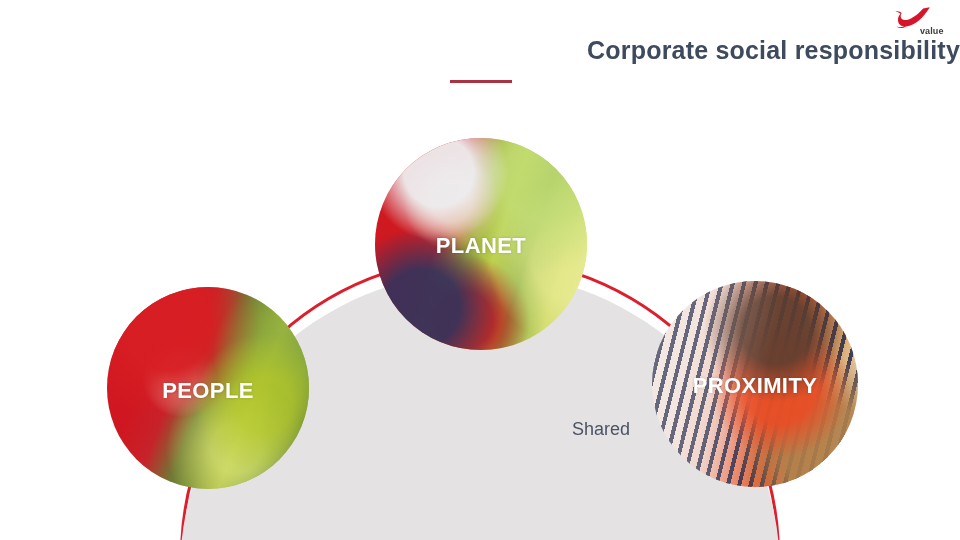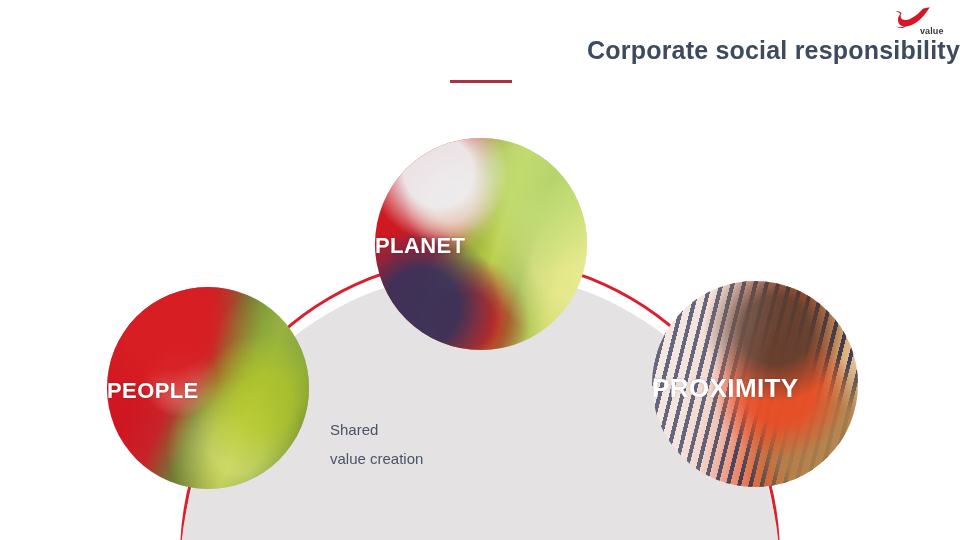--- a/index.html
+++ b/index.html
@@ -32,44 +32,44 @@
   #gray-disc{
     position:absolute;left:180px;top:272px;width:600px;height:600px;
     border-radius:50%;background:#e5e2e3;
   }
   #red-ring{
     position:absolute;left:180px;top:256px;width:600px;height:600px;
     border-radius:50%;border:3px solid #dc1e2d;box-sizing:border-box;
   }
 
   #center-text{
-    position:absolute;left:330px;top:415px;width:300px;text-align:left;
-    font-size:15px;line-height:29px;color:#4a5467;
+    position:absolute;left:330px;top:415px;width:300px;text-align:right;
+    font-size:18px;line-height:29px;color:#4a5467;
   }
 
   
   .node{position:absolute;border-radius:50%;overflow:hidden;}
   .node .photo{position:absolute;inset:0;}
   .node .label{
-    position:absolute;left:0;width:100%;
+    position:absolute;left:0;width:100%;text-align:center;
     color:#ffffff;font-weight:bold;letter-spacing:.4px;
     text-shadow:0 0 3px rgba(0,0,0,.18);
   }
 
   #node-people{left:107px;top:287px;width:202px;height:202px;}
   #node-people .label{top:370px;}
   #node-planet{left:375px;top:138px;width:212px;height:212px;}
   #node-planet .label{top:232px;}
   #node-proximity{left:652px;top:281px;width:206px;height:206px;}
   #node-proximity .label{top:370px;}
 
   .node .label{font-size:22px;}
   #node-people .label{position:absolute;top:91px;font-size:22px;}
   #node-planet .label{position:absolute;top:95px;font-size:22px;}
-  #node-proximity .label{position:absolute;top:92px;font-size:26px;}
+  #node-proximity .label{position:absolute;top:92px;font-size:22px;}
 
   
   .ph-people{
     background:
       radial-gradient(circle at 78% 58%, rgba(180,200,40,.75) 0 14%, rgba(0,0,0,0) 36%),
       radial-gradient(circle at 64% 80%, rgba(225,235,120,.65) 0 12%, rgba(0,0,0,0) 34%),
       radial-gradient(circle at 88% 32%, rgba(140,175,60,.6) 0 12%, rgba(0,0,0,0) 32%),
       radial-gradient(circle at 30% 20%, rgba(215,30,35,.95) 0 20%, rgba(0,0,0,0) 44%),
       radial-gradient(circle at 36% 46%, rgba(240,225,200,.55) 0 9%, rgba(0,0,0,0) 22%),
       linear-gradient(112deg,
@@ -123,21 +123,20 @@
     <div id="logo-word">value</div>
   </div>
 
   <div id="diagram">
 
     <div id="red-ring"></div>
     <div id="gray-disc"></div>
 
     <div id="center-text">
       <div>Shared</div>
-      <div>value creation</div>
     </div>
 
     <div class="node" id="node-people">
       <div class="photo ph-people"></div>
       <div class="label">PEOPLE</div>
     </div>
 
     <div class="node" id="node-planet">
       <div class="photo ph-planet"></div>
       <div class="label">PLANET</div>

